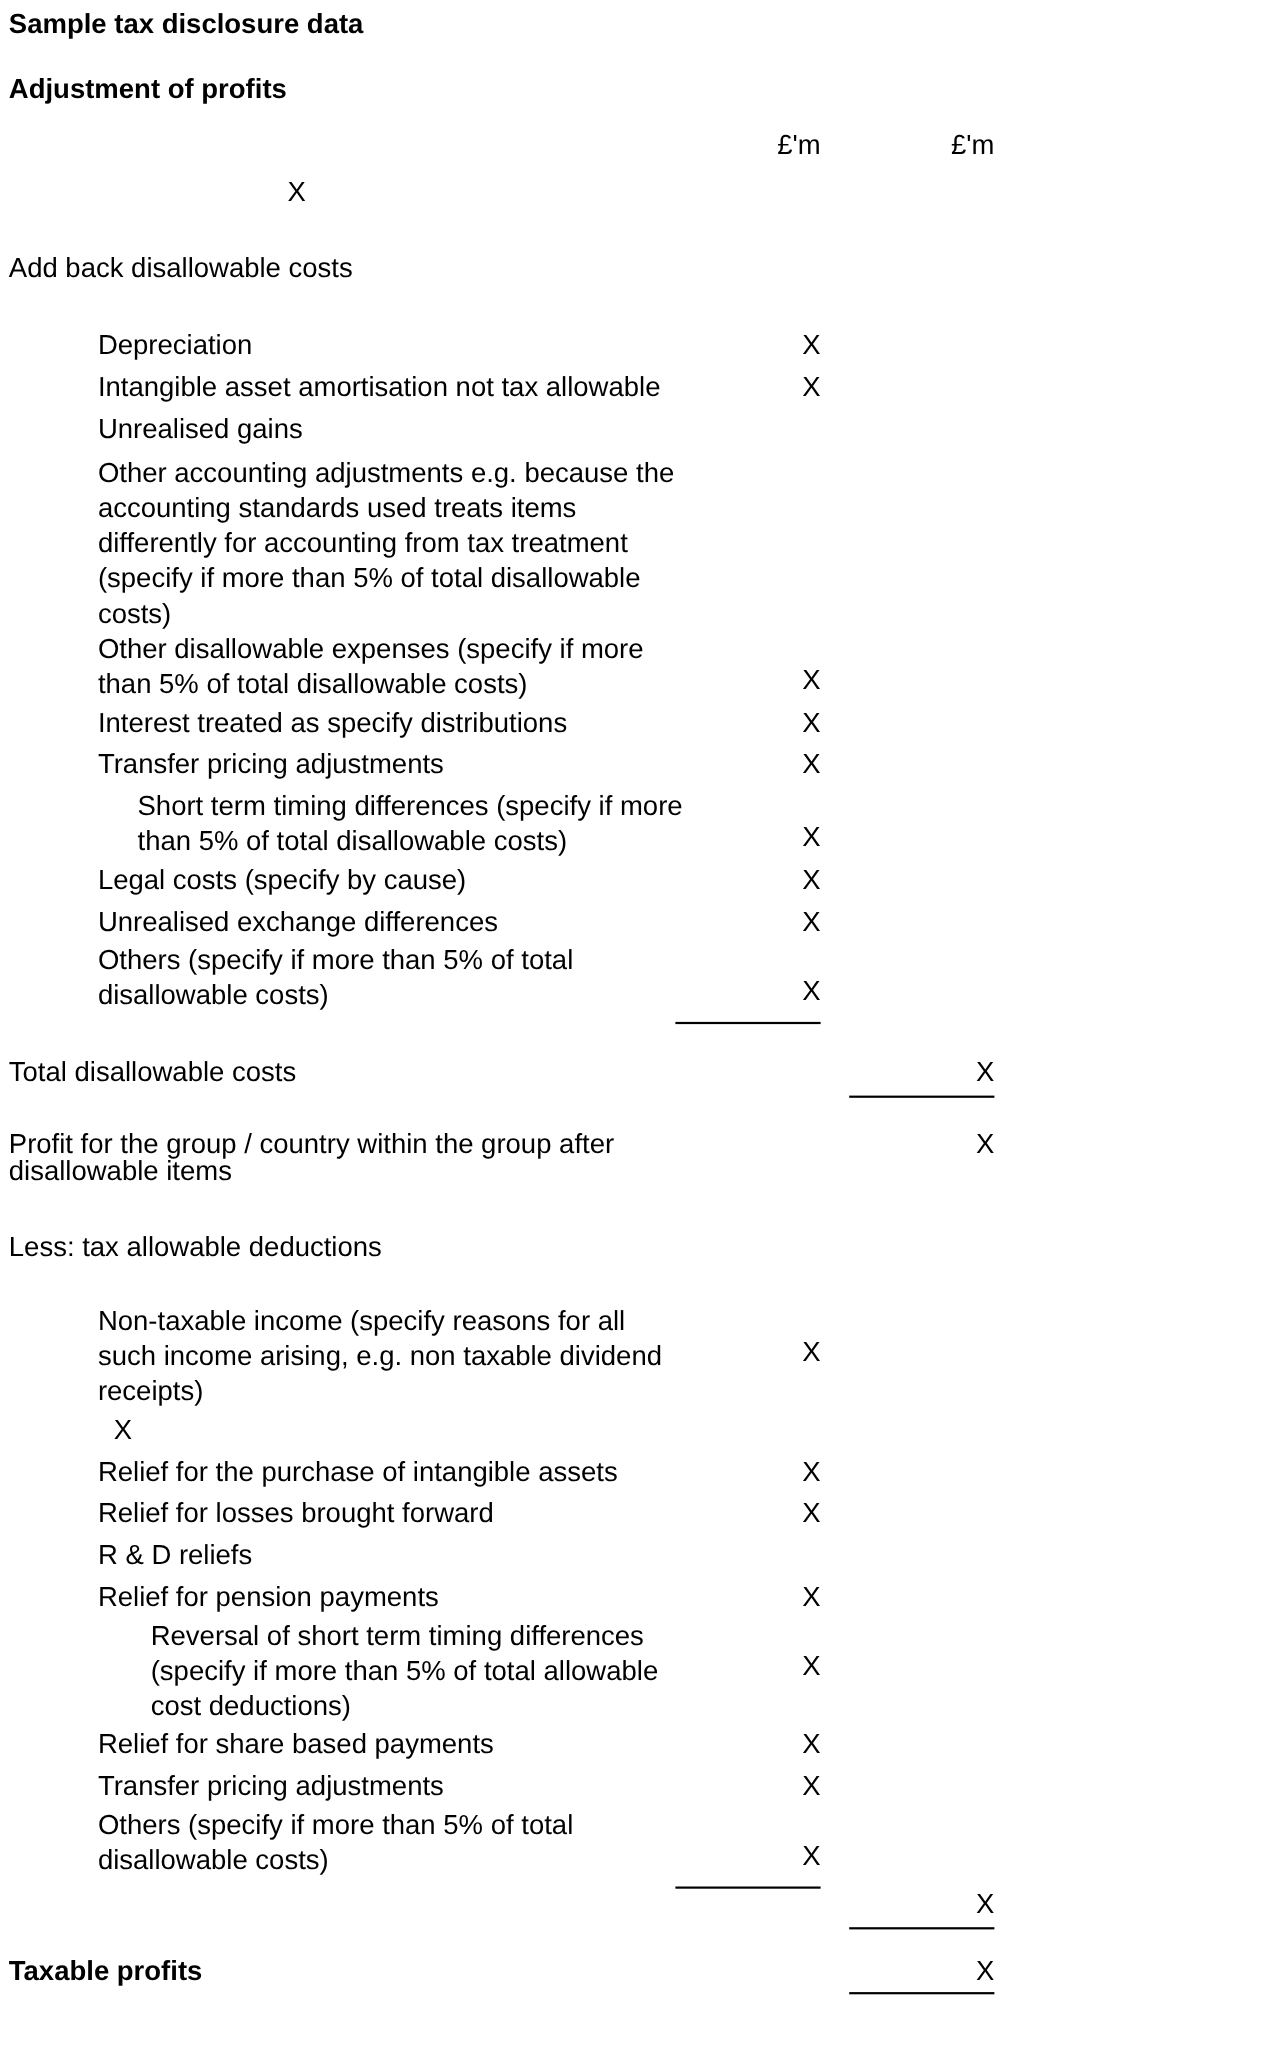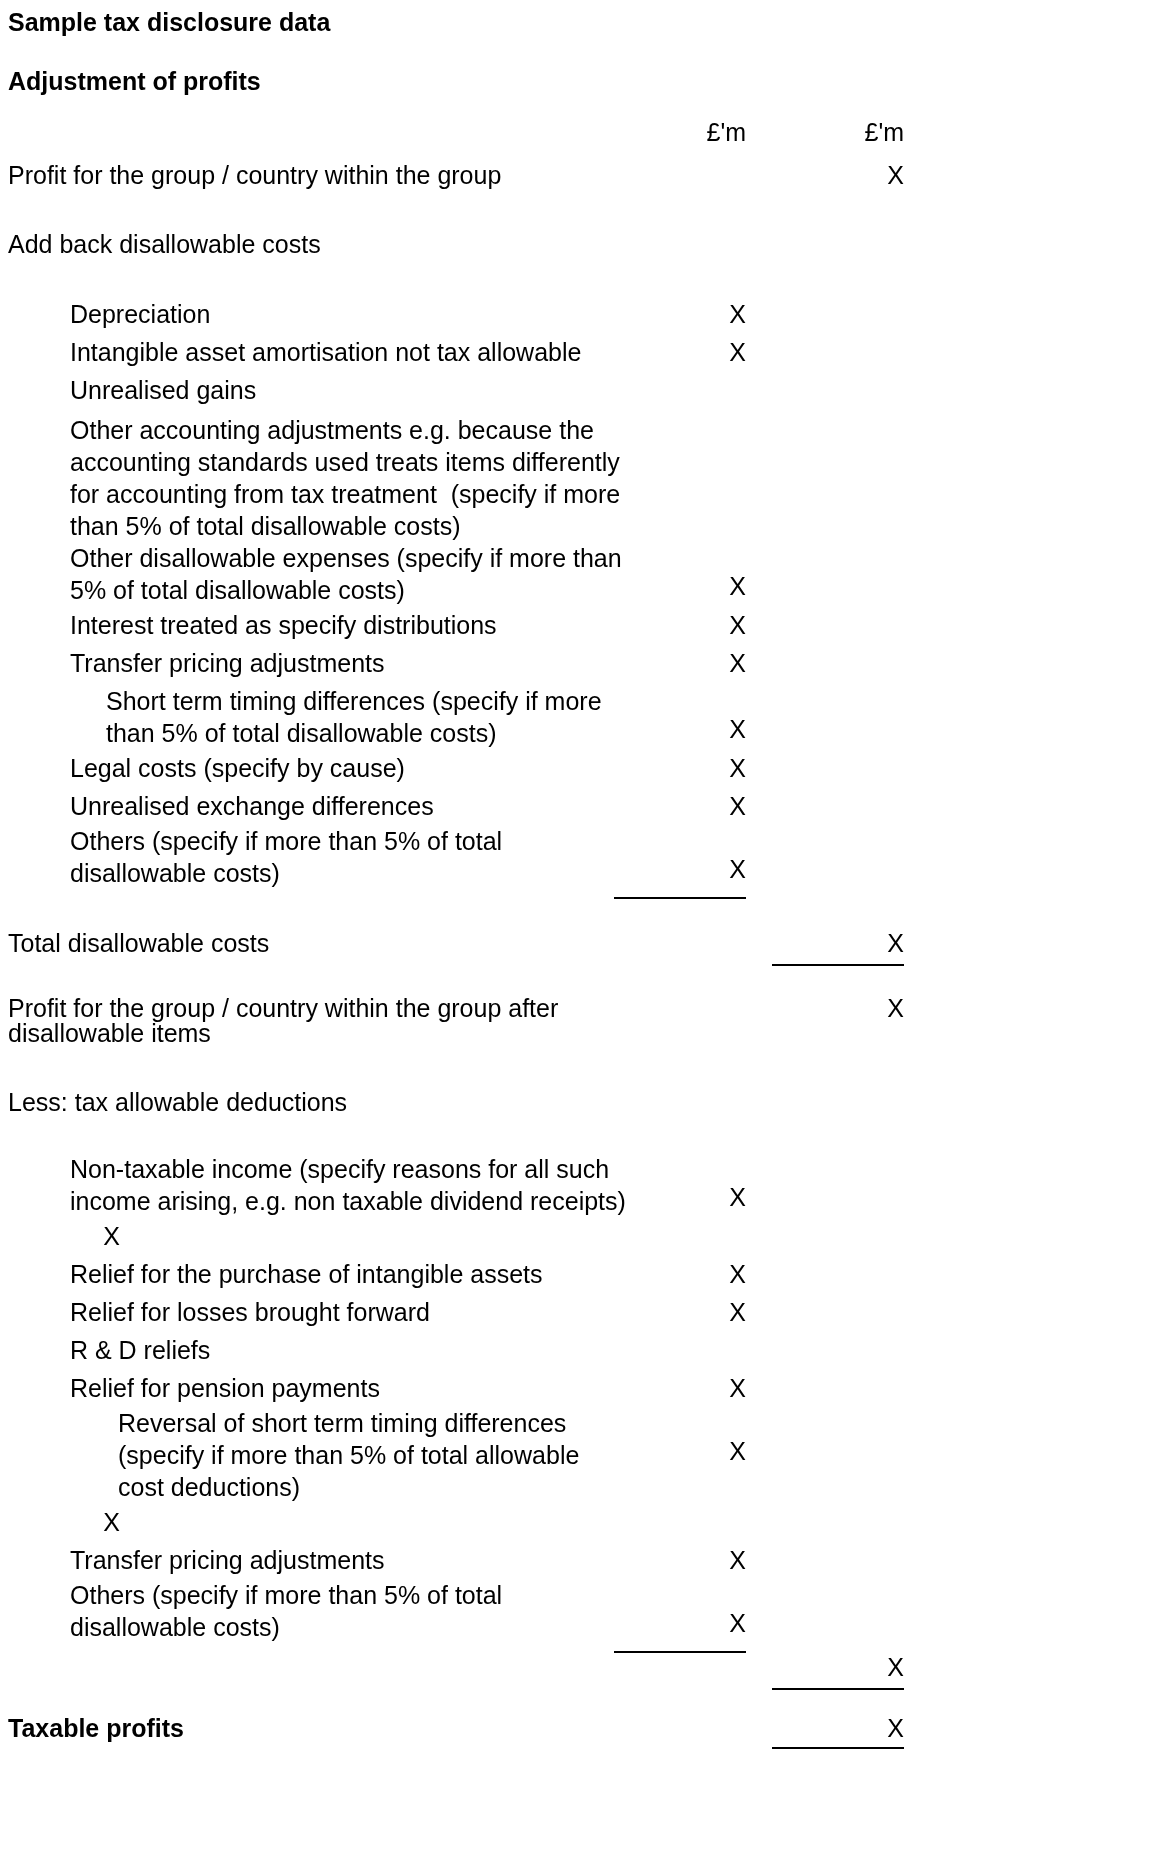--- a/index.html
+++ b/index.html
@@ -33,21 +33,21 @@
     width: 100%;
   }
   .label {
     flex: 1 1 auto;
     min-width: 0;
     padding-left: 8px;
     box-sizing: border-box;
     white-space: pre-wrap;
   }
   .label.indent {
-    padding-left: 70px;
+    padding-left: 89px;
     max-width: 830px;
   }
   .col1 {
     flex: 0 0 140px;
     text-align: right;
     padding-right: 20px;
     box-sizing: border-box;
   }
   .col2 {
     flex: 0 0 150px;
@@ -111,21 +111,20 @@
 
   <div class="row">
     <div class="label"></div>
     <div class="col1">£'m</div>
     <div class="col2">£'m</div>
   </div>
 
   <div style="height:18px"></div>
 
   <div class="row">
-    <div class="label">Profit for the group / country within the group</div>
     <div class="col1"></div>
     <div class="col2">X</div>
   </div>
 
   <div class="spacer-lg"></div>
 
   <div class="row">
     <div class="label">Add back disallowable costs</div>
     <div class="col1"></div>
     <div class="col2"></div>
@@ -282,20 +281,21 @@
       <div class="col2"></div>
     </div>
 
     <div class="row">
       <div class="label indent" style="line-height:32px;margin-left:48px;">Reversal of short term timing differences (specify if more than 5% of total allowable cost deductions)</div>
       <div class="col1" style="padding-top:32px;">X</div>
       <div class="col2"></div>
     </div>
 
     <div class="row line-h">
+      <div class="label indent">Relief for share based payments</div>
       <div class="col1">X</div>
       <div class="col2"></div>
     </div>
 
     <div class="row line-h">
       <div class="label indent">Transfer pricing adjustments</div>
       <div class="col1">X</div>
       <div class="col2"></div>
     </div>
 

